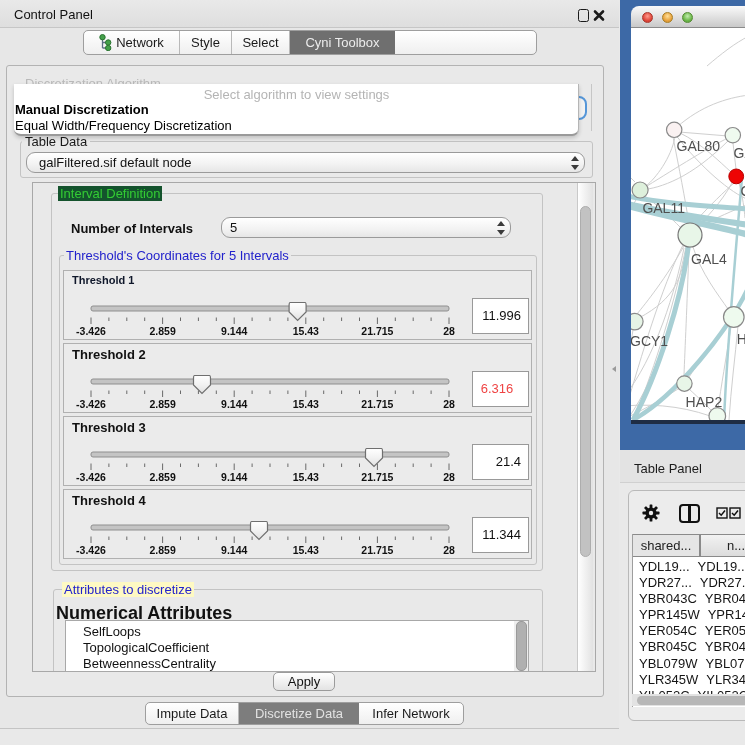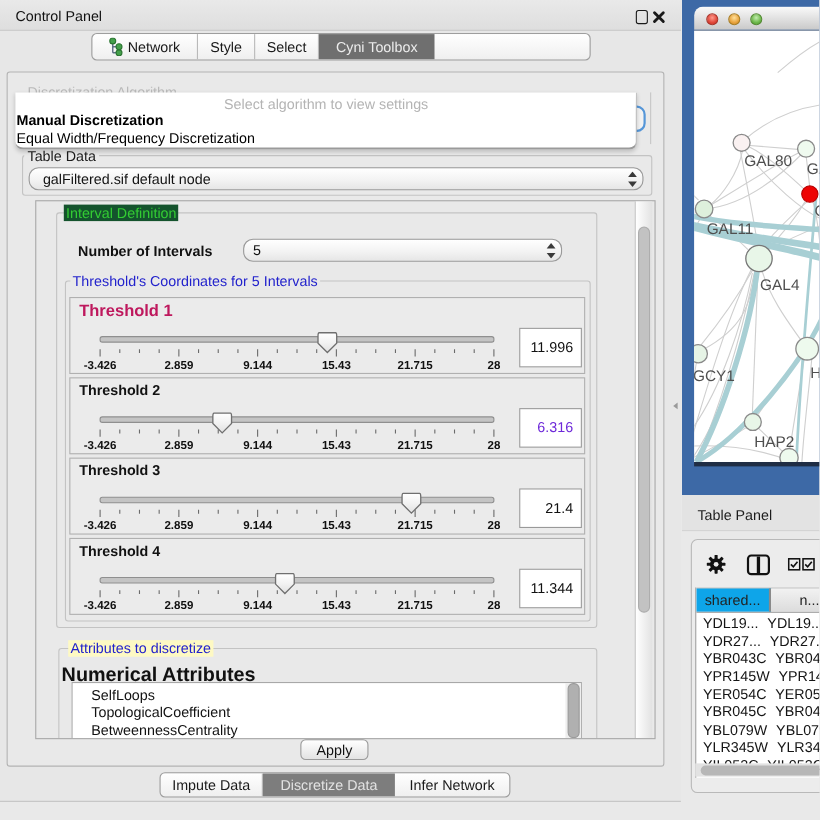--- a/index.html
+++ b/index.html
@@ -58,21 +58,21 @@
   <div class="abs" style="left:197px;top:37px;font-size:13px;color:#111;">5</div>
   <svg class="abs" style="left:462px;top:38px;" width="12" height="14" viewBox="0 0 12 14">
       <path d="M6 0 L10 5 L2 5 Z" fill="#3a3a3a"></path>
       <path d="M6 14 L10 9 L2 9 Z" fill="#3a3a3a"></path>
     </svg>
 
   <div class="abs" style="left:26px;top:72px;width:478px;height:310px;border:1px solid #c3c3c3;border-radius:3px;"></div>
   <div class="abs" style="left:31px;top:65px;font-size:13px;color:#2222cc;background:#e9e9e9;padding:0 2px;">Threshold's Coordinates for 5 Intervals</div>
 
   <div class="abs" style="left:30px;top:86.5px;width:469px;height:70px;border:1px solid #b0b0b0;background:#ebebeb;">
-    <div class="abs" style="left:8px;top:3px;font-size:15px;font-weight:bold;color:#be185d;">Threshold 1</div>
+    <div class="abs" style="left:8px;top:3px;font-size:11px;font-weight:bold;color:#0f172a;">Threshold 1</div>
     <svg class="abs" style="left:0;top:0;" width="469" height="70" viewBox="0 0 469 70">
       <defs>
           <linearGradient id="thumbg" x1="0" y1="0" x2="0" y2="1">
             <stop offset="0" stop-color="#ffffff"></stop>
             <stop offset="0.5" stop-color="#f2f2f2"></stop>
             <stop offset="1" stop-color="#e0e0e0"></stop>
           </linearGradient>
         </defs>
       <rect x="27" y="35" width="358" height="5" rx="2" fill="#c4c4c4" stroke="#8f8f8f" stroke-width="1"></rect>
       <line x1="27.0" y1="46.5" x2="27.0" y2="53" stroke="#6a6a6a" stroke-width="1"></line>
@@ -143,21 +143,21 @@
       <g font-family="Liberation Sans, sans-serif" font-size="10.5" font-weight="bold" fill="#111">
           <text x="27" y="64" text-anchor="middle">-3.426</text>
           <text x="98.6" y="64" text-anchor="middle">2.859</text>
           <text x="170.2" y="64" text-anchor="middle">9.144</text>
           <text x="241.8" y="64" text-anchor="middle">15.43</text>
           <text x="313.4" y="64" text-anchor="middle">21.715</text>
           <text x="385" y="64" text-anchor="middle">28</text>
         </g>
       <path d="M130.5,31.5 L145.5,31.5 Q146.5,31.5 146.5,34.5 L146.5,41 L138.0,49.5 L129.5,41 L129.5,34.5 Q129.5,31.5 130.5,31.5 Z" fill="url(#thumbg)" stroke="#6f6f6f" stroke-width="1.2"></path>
     </svg>
-    <div class="abs" style="left:408px;top:27px;width:57px;height:36px;border:1px solid #999;background:#fff;font-size:13px;color:#6d28d9;text-align:right;line-height:34px;padding-right:7px;">6.316</div>
+    <div class="abs" style="left:408px;top:27px;width:57px;height:36px;border:1px solid #999;background:#fff;font-size:13px;color:#ef4444;text-align:center;line-height:34px;padding-right:7px;">6.316</div>
   </div>
   <div class="abs" style="left:30px;top:232.5px;width:469px;height:70px;border:1px solid #b0b0b0;background:#ebebeb;">
     <div class="abs" style="left:8px;top:3px;font-size:13px;font-weight:bold;color:#111;">Threshold 3</div>
     <svg class="abs" style="left:0;top:0;" width="469" height="70" viewBox="0 0 469 70">
       <defs>
           <linearGradient id="thumbg" x1="0" y1="0" x2="0" y2="1">
             <stop offset="0" stop-color="#ffffff"></stop>
             <stop offset="0.5" stop-color="#f2f2f2"></stop>
             <stop offset="1" stop-color="#e0e0e0"></stop>
           </linearGradient>
@@ -375,21 +375,21 @@
     <rect x="1" y="1" width="10" height="10" fill="none" stroke="#111" stroke-width="1.4"></rect>
     <path d="M3 6 L5.2 8.2 L9 3.6" fill="none" stroke="#111" stroke-width="1.5"></path>
   </svg>
 <svg class="abs" style="left:729px;top:507px;" width="12" height="12" viewBox="0 0 12 12">
     <rect x="1" y="1" width="10" height="10" fill="none" stroke="#111" stroke-width="1.4"></rect>
     <path d="M3 6 L5.2 8.2 L9 3.6" fill="none" stroke="#111" stroke-width="1.5"></path>
   </svg>
 
 <div class="abs" style="left:632px;top:534px;width:113px;height:173px;background:#fff;border-left:1px solid #9e9e9e;overflow:hidden;">
   <div style="display:flex;height:23px;border-top:1px solid #8a8a8a;border-bottom:1px solid #8a8a8a;">
-    <div style="width:74px;background:#0ea5e9;border-right:2px solid #8a8a8a;text-align:center;font-size:13px;color:#222;line-height:22px;">shared...</div>
+    <div style="width:74px;background:#e5e5e5;border-right:2px solid #8a8a8a;text-align:center;font-size:13px;color:#222;line-height:22px;">shared...</div>
     <div style="flex:1;background:linear-gradient(#f2f2f2,#dcdcdc);font-size:13px;color:#222;line-height:22px;padding-left:26px;">n...</div>
   </div>
   <div style="position:absolute;left:0;top:25px;width:113px;font-size:13px;color:#151515;line-height:16.1px;">
       <div style="display:flex;height:16.1px;">
         <div style="width:76px;padding-left:6px;">YDL19...</div>
         <div style="padding-left:8px;">YDL19...</div>
       </div>
       <div style="display:flex;height:16.1px;">
         <div style="width:76px;padding-left:6px;">YDR27...</div>
         <div style="padding-left:8px;">YDR27...</div>

